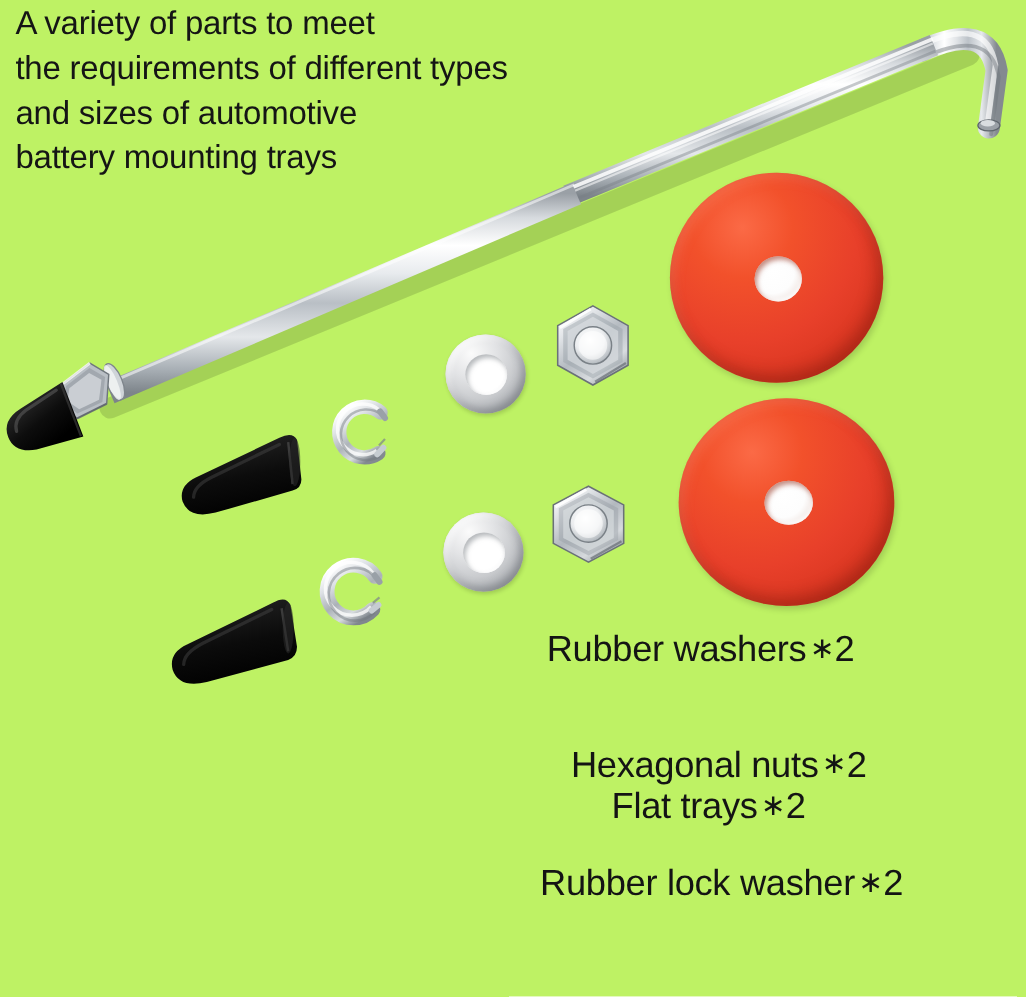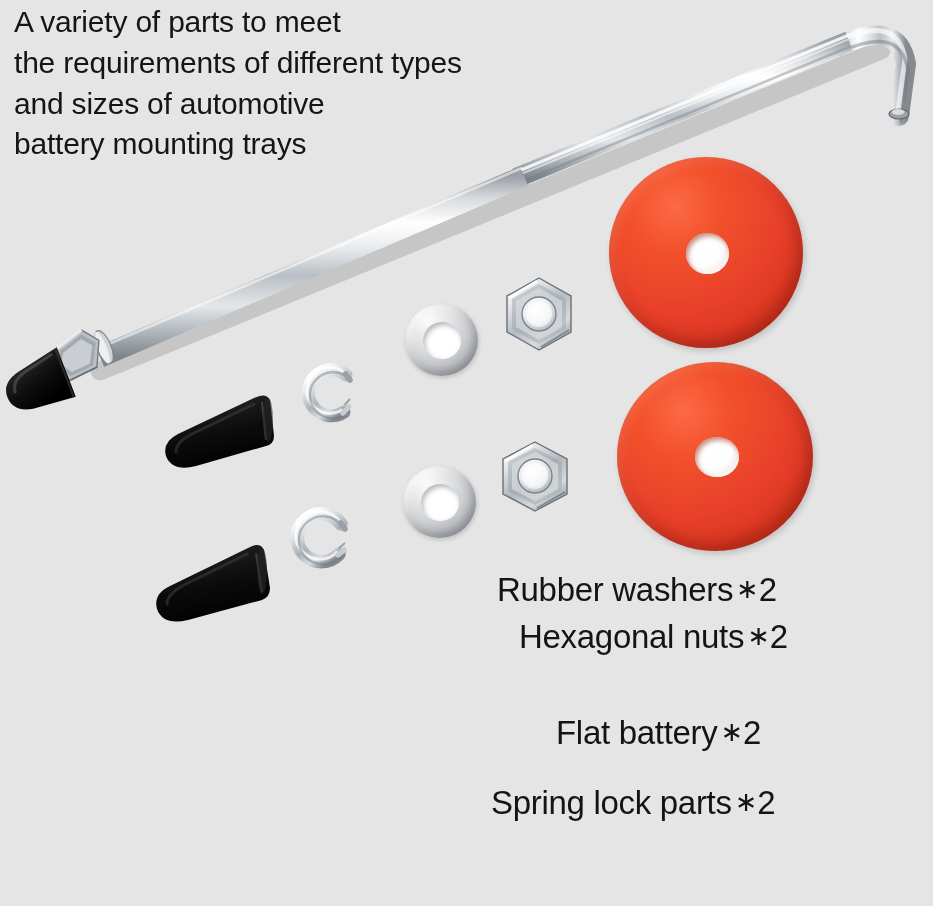--- a/index.html
+++ b/index.html
@@ -10,21 +10,21 @@
   }
   body {
     font-family: "Liberation Sans", sans-serif;
     -webkit-font-smoothing: antialiased;
   }
 
   #stage {
     position: relative;
     width: 933px;
     height: 906px;
-    background: #e5e5e5;
+    background: #bef264;
     overflow: hidden;
   }
 
   
   .heading {
     position: absolute;
     left: 14px;
     top: 2px;
     width: 570px;
     font-size: 30px;
@@ -47,21 +47,21 @@
   .label .star {
     font-size: 27px;
     position: relative;
     top: -3px;
     padding-left: 3px;
     letter-spacing: 0;
   }
   .label .qty { letter-spacing: 0; }
 
   .lbl-0 { left: 497px; top: 573px; }
-  .lbl-1 { left: 519px; top: 620px; }
+  .lbl-1 { left: 519px; top: 678px; }
   .lbl-2 { left: 556px; top: 716px; }
   .lbl-3 { left: 491px; top: 786px; }
   .lbl-4 { left: 449px; top: 857px; }
 
   
   .part { position: absolute; }
 
   
   .rubber-washer {
     border-radius: 50%;
@@ -422,21 +422,21 @@
 
   <div class="label lbl-0">
     <span>Rubber washers</span><span class="star">∗</span><span class="qty">2</span>
   </div>
 
   <div class="label lbl-1">
     <span>Hexagonal nuts</span><span class="star">∗</span><span class="qty">2</span>
   </div>
 
   <div class="label lbl-2">
-    <span>Flat battery</span><span class="star">∗</span><span class="qty">2</span>
+    <span>Flat trays</span><span class="star">∗</span><span class="qty">2</span>
   </div>
 
   <div class="label lbl-3">
-    <span>Spring lock parts</span><span class="star">∗</span><span class="qty">2</span>
+    <span>Rubber lock washer</span><span class="star">∗</span><span class="qty">2</span>
   </div>
 
 
 </div>
 
 </body></html>

